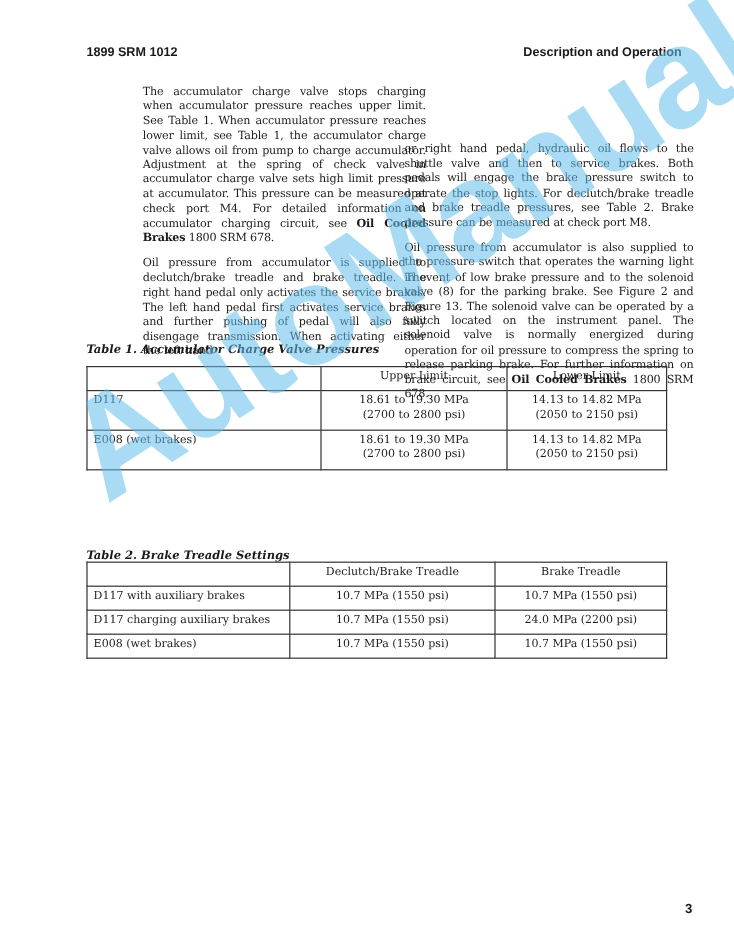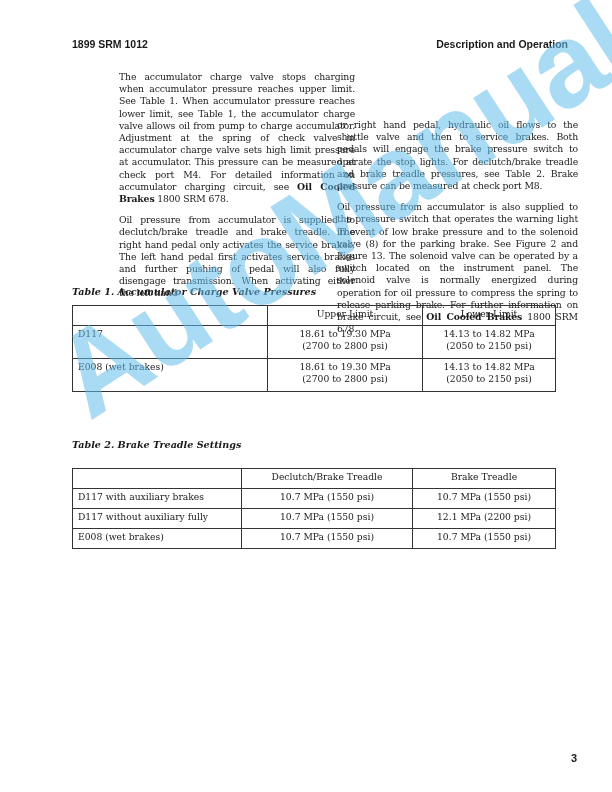--- a/index.html
+++ b/index.html
@@ -76,43 +76,43 @@
           <div>(2700 to 2800 psi)</div>
         </td>
     <td class="num">
           <div>14.13 to 14.82 MPa</div>
           <div>(2050 to 2150 psi)</div>
         </td>
   </tr>
 </tbody>
   </table>
 
-<div class="caption" style="top:439px;">Table 2.  Brake Treadle Settings</div>
+<div class="caption" style="top:458px;">Table 2.  Brake Treadle Settings</div>
 
 <table class="t" id="t2">
   <colgroup>
       <col style="width:169px">
       <col style="width:171px">
       <col style="width:143px">
     </colgroup>
   <tbody>
       <tr>
     <th></th>
     <th>Declutch/Brake Treadle</th>
     <th>Brake Treadle</th>
   </tr>
   <tr>
     <td>D117 with auxiliary brakes</td>
     <td class="num">10.7 MPa (1550 psi)</td>
     <td class="num">10.7 MPa (1550 psi)</td>
   </tr>
   <tr>
-    <td>D117 without auxiliary fully</td>
+    <td>D117 charging auxiliary brakes</td>
     <td class="num">10.7 MPa (1550 psi)</td>
-    <td class="num">12.1 MPa (2200 psi)</td>
+    <td class="num">24.0 MPa (2200 psi)</td>
   </tr>
   <tr>
     <td>E008 (wet brakes)</td>
     <td class="num">10.7 MPa (1550 psi)</td>
     <td class="num">10.7 MPa (1550 psi)</td>
   </tr>
 </tbody>
   </table>
 
 <div class="watermark">AutoManual</div>

